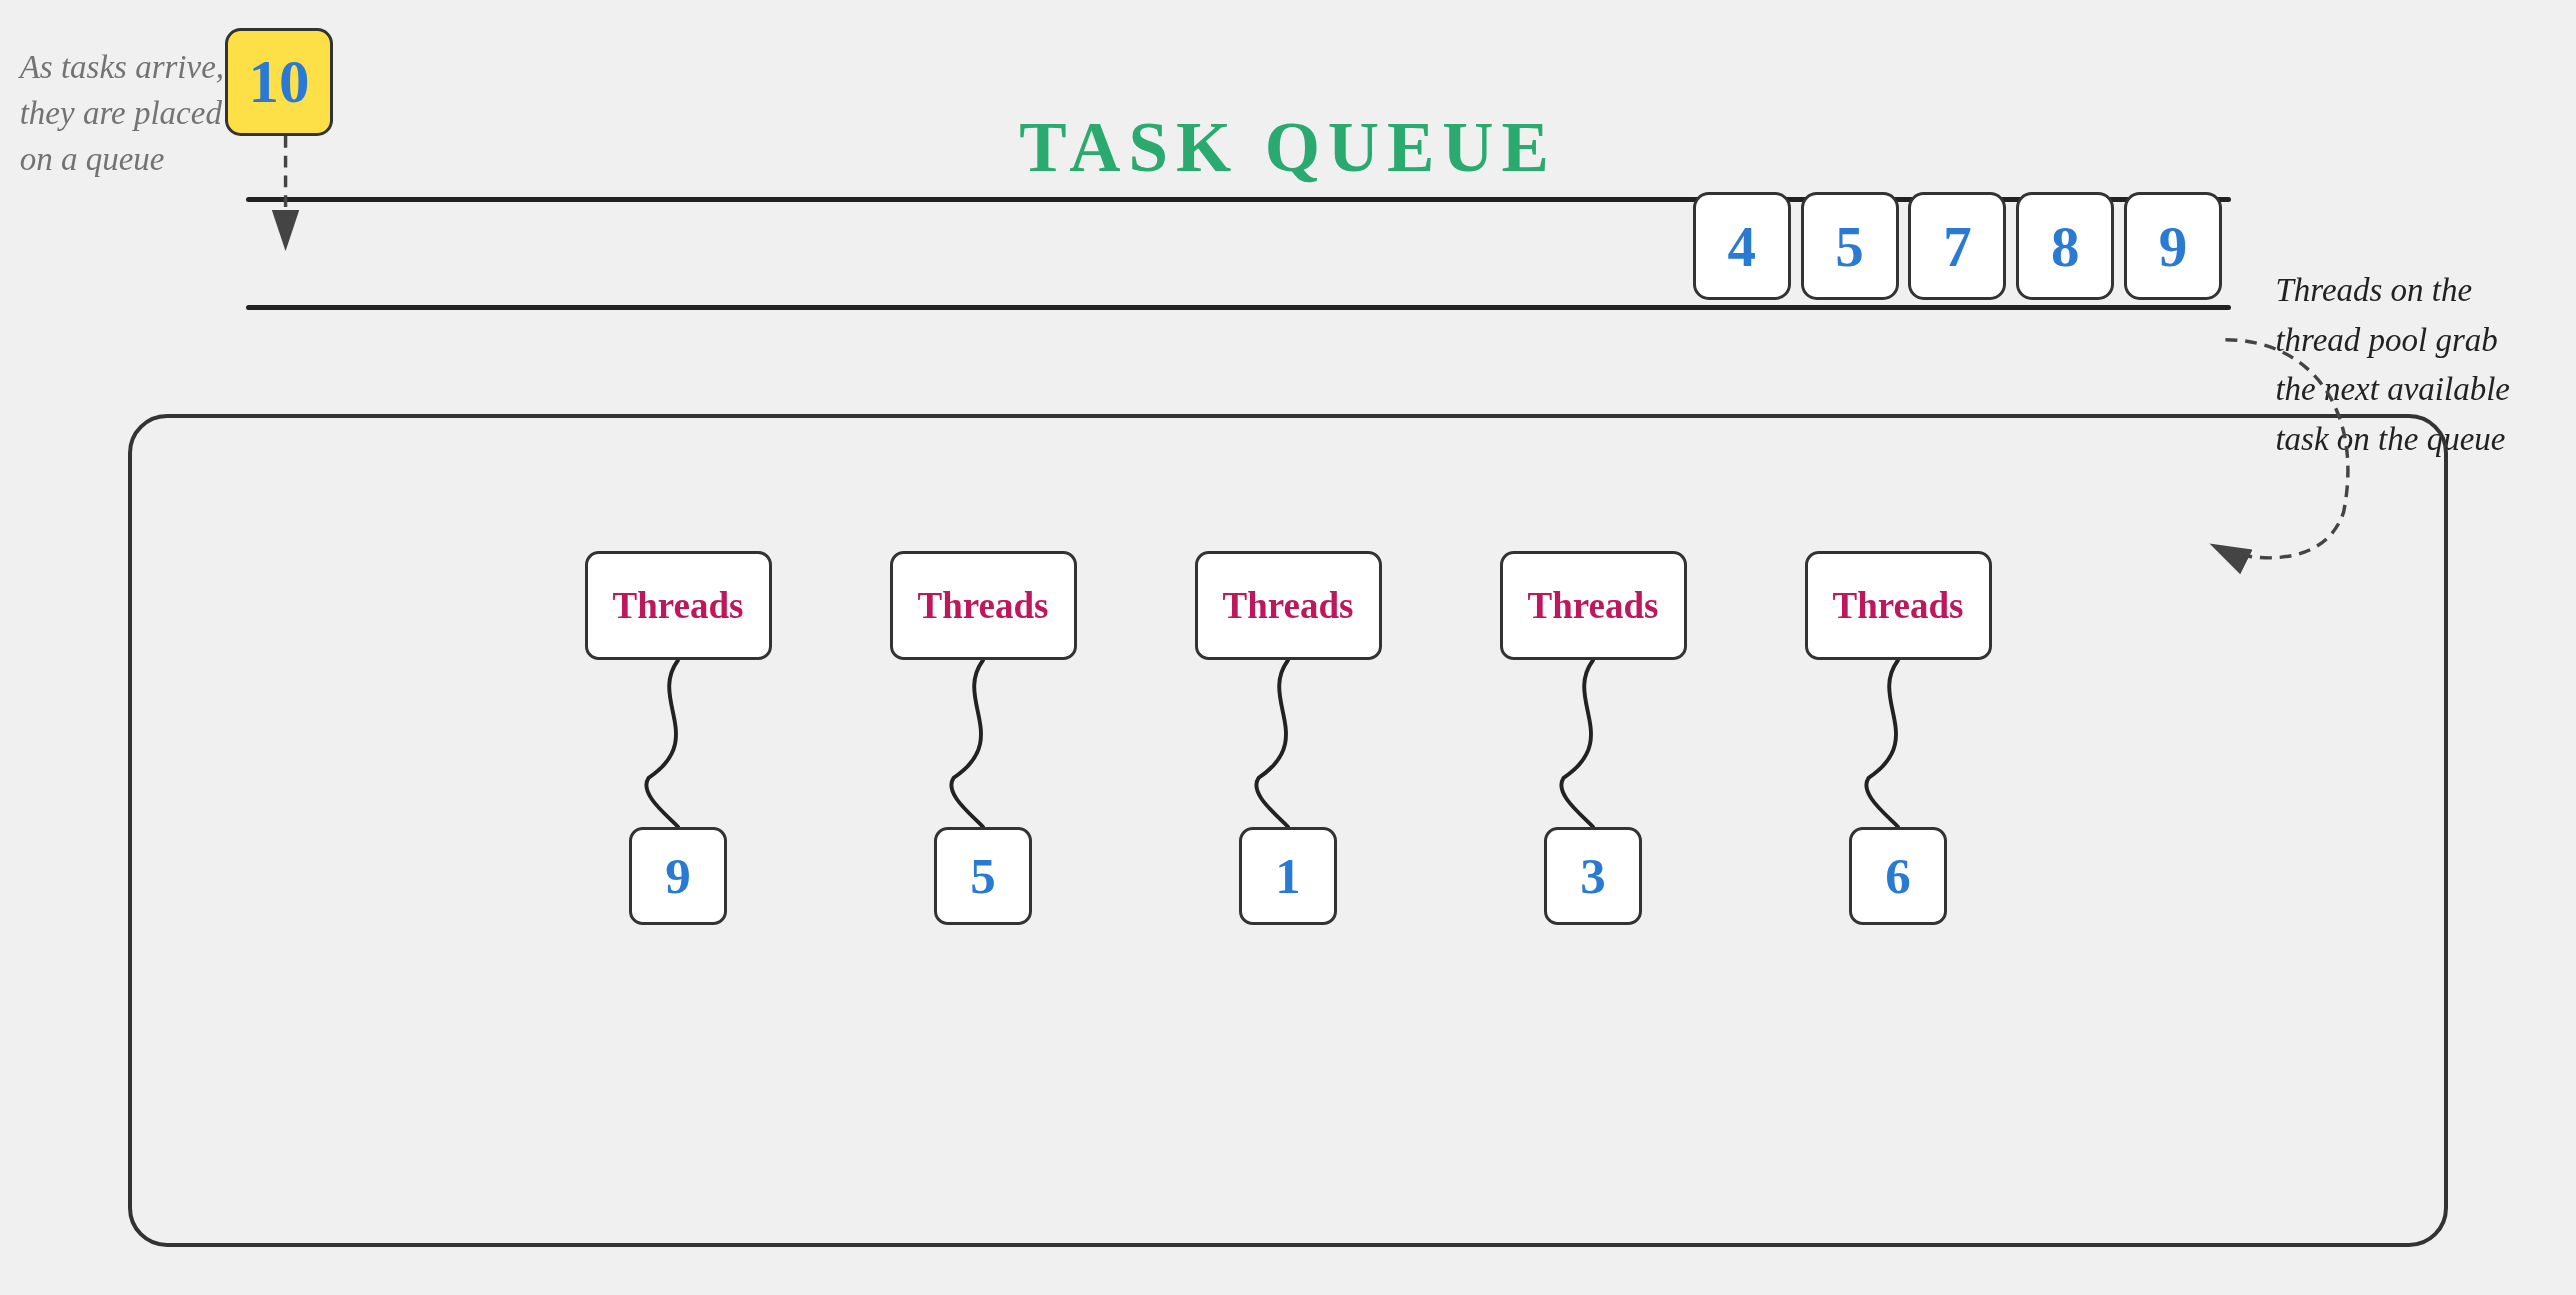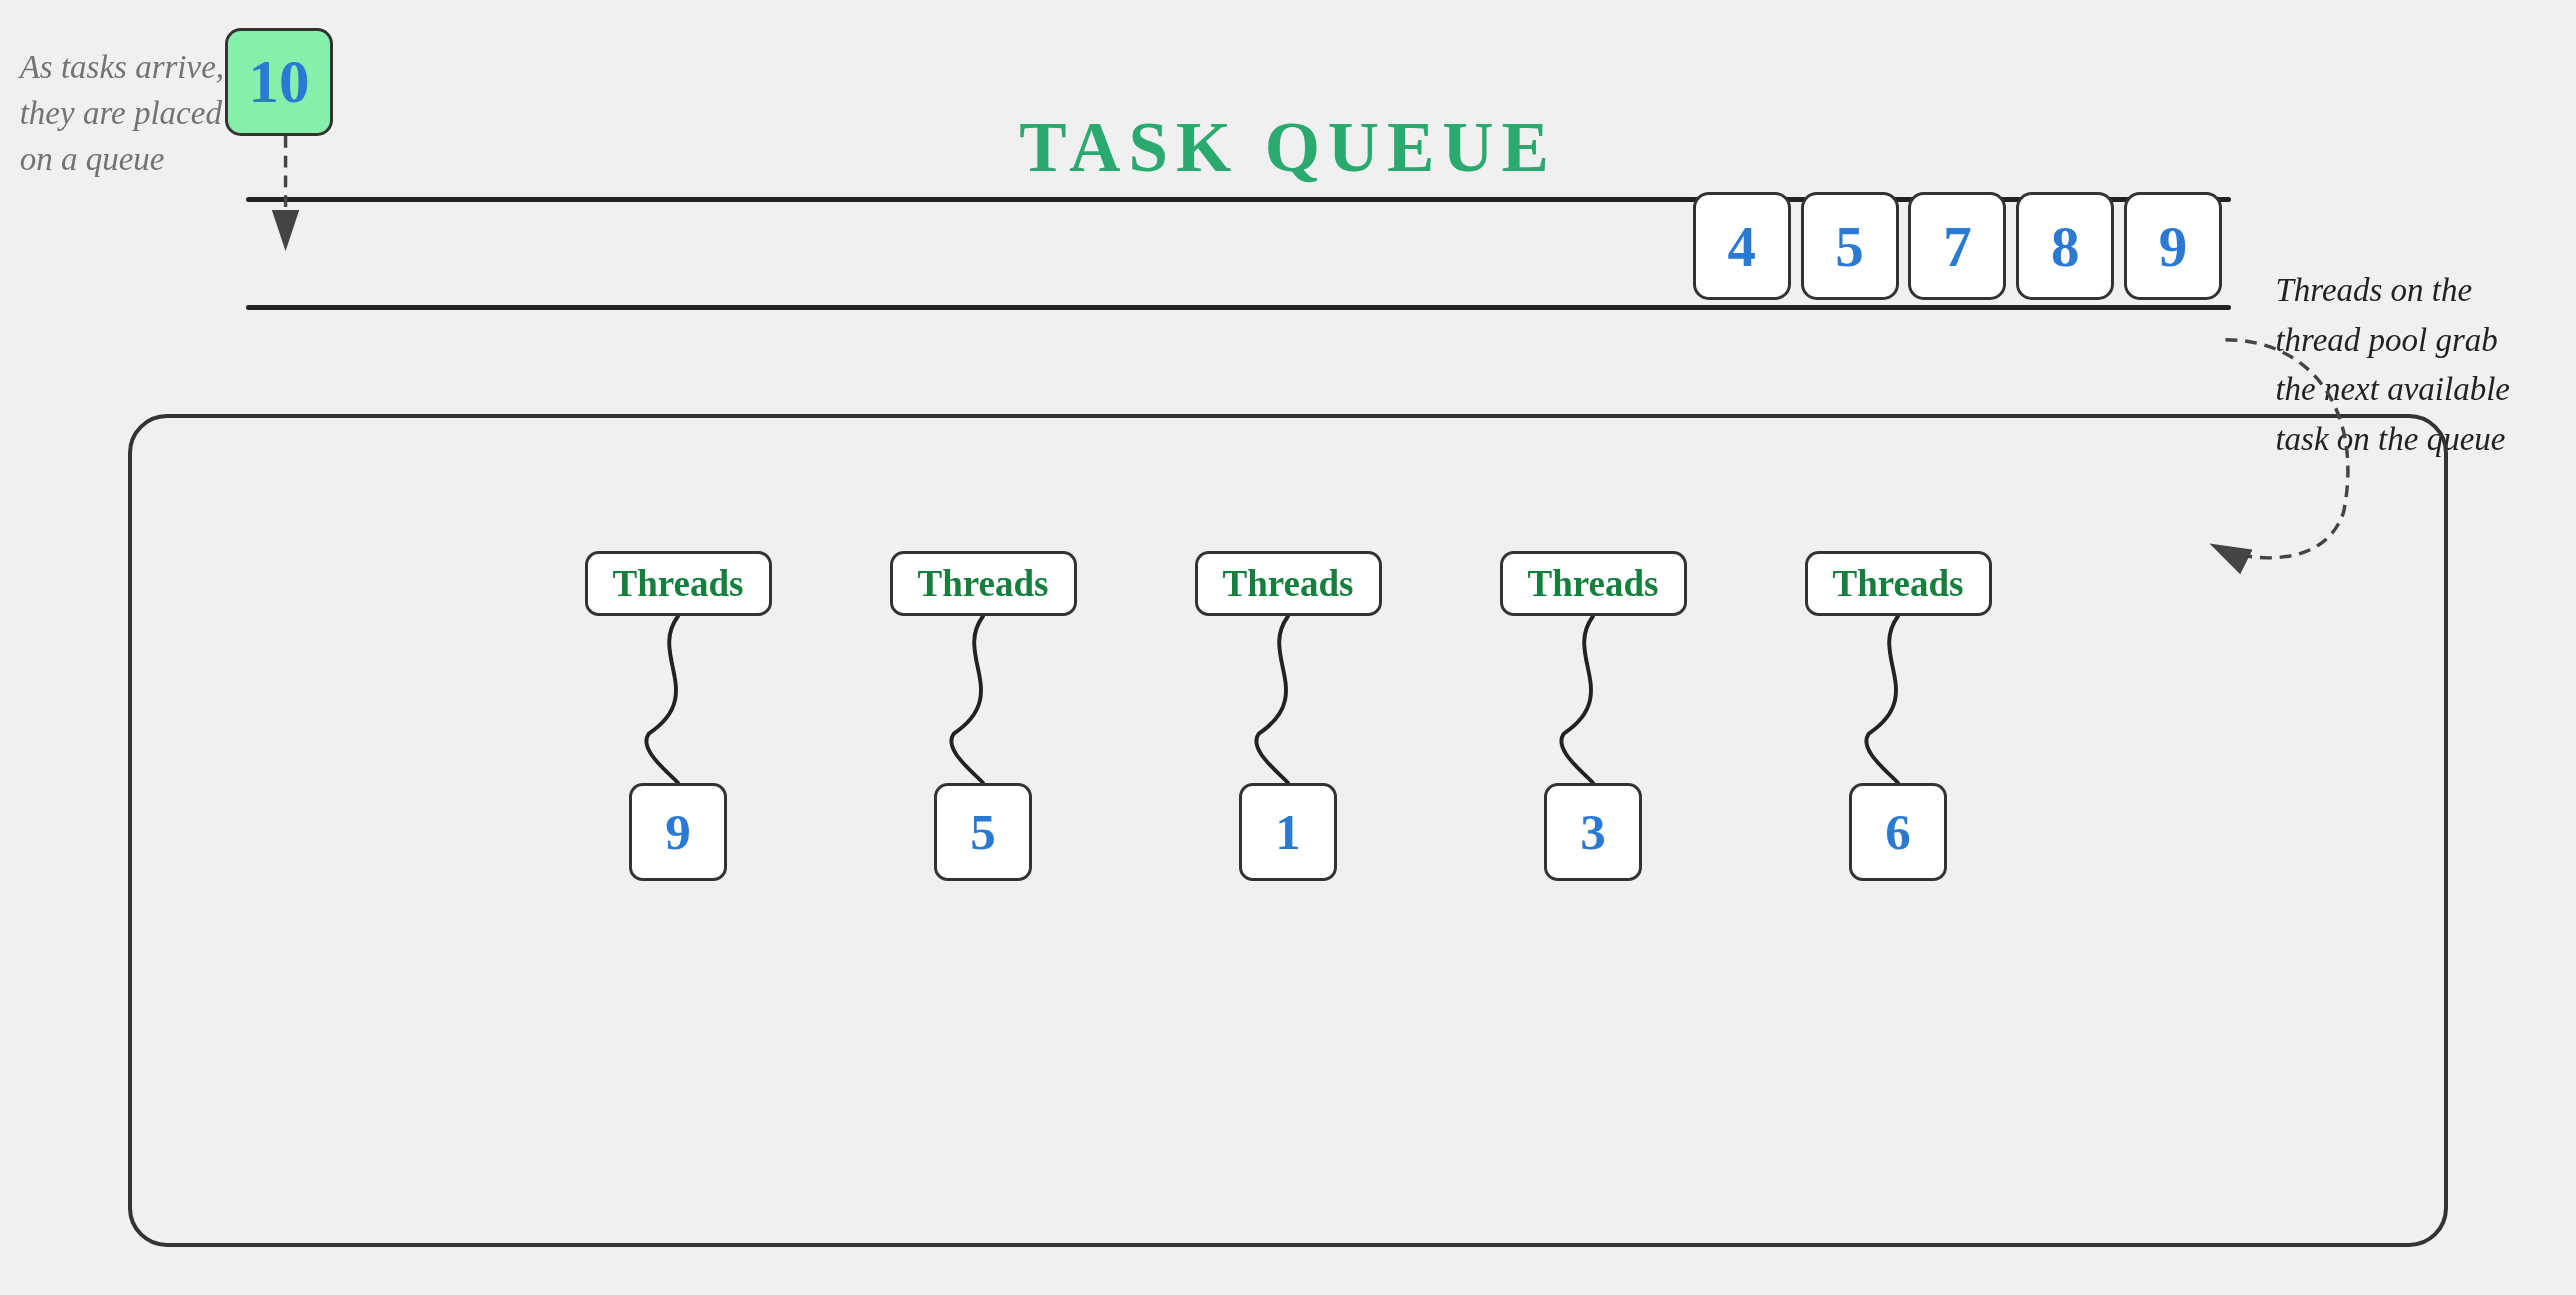--- a/index.html
+++ b/index.html
@@ -83,21 +83,21 @@
 
     
     .task-arriving {
       position: absolute;
       top: 27.6px;
       left: 225px;
       width: 108px;
       height: 108px;
       border: 3.9px solid #333;
       border-radius: 15.8px;
-      background: #86efac;
+      background: #fde047;
       display: flex;
       align-items: center;
       justify-content: center;
       font-size: 61px;
       font-weight: bold;
       color: #2a7ad4;
       font-family: 'Comic Sans MS', cursive;
     }
 
     
@@ -164,30 +164,30 @@
     .thread-column {
       display: flex;
       flex-direction: column;
       align-items: center;
       gap: 0;
     }
 
     
     .thread-label-box {
       width: 187px;
-      height: 65px;
+      height: 109px;
       border: 3.9px solid #333;
       border-radius: 13.8px;
       background: #fff;
       display: flex;
       align-items: center;
       justify-content: center;
       font-size: 37px;
       font-weight: bold;
-      color: #15803d;
+      color: #be185d;
       font-family: 'Comic Sans MS', cursive;
     }
 
     
     .connector-svg {
       display: block;
     }
 
     
     .task-num-box {

